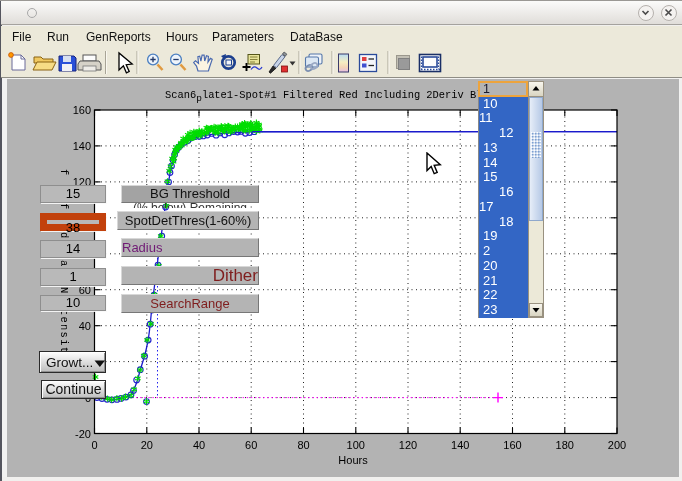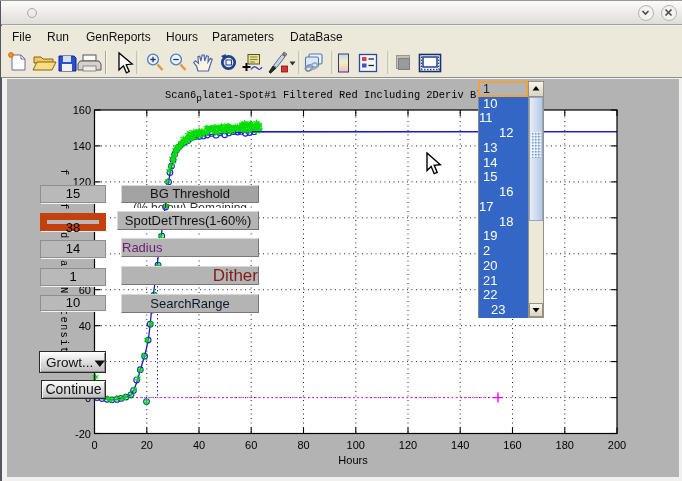--- a/index.html
+++ b/index.html
@@ -421,21 +421,21 @@
 <div class="abs" style="left:40px;top:295px;width:66px;height:16px;background:#b9b9b9;border:1px solid #8e8e8e;box-shadow:1px 1px 0 rgba(250,250,250,0.9);text-align:center;font-size:13px;line-height:14px">10</div>
 
 <div class="abs" style="left:121px;top:203px;width:138px;height:5px;overflow:hidden">
   <div style="position:absolute;left:0;top:-2px;width:138px;text-align:center;font-size:12px;color:#333">(% below) Remaining</div>
 </div>
 
 <div class="abs" style="left:121px;top:185px;width:138px;height:18px;background:#a3a3a3;border:1px solid;border-color:#d8d8d8 #777 #777 #d8d8d8;text-align:center;font-size:13px;line-height:16px;color:#111">BG Threshold</div>
 <div class="abs" style="left:117px;top:210.5px;width:142px;height:19px;background:#b4b4b4;border:1px solid;border-color:#d8d8d8 #777 #777 #d8d8d8;text-align:center;font-size:13px;line-height:17px;color:#111">SpotDetThres(1-60%)</div>
 <div class="abs" style="left:121px;top:238px;width:138px;height:19px;background:#b4b4b4;border:1px solid;border-color:#d8d8d8 #777 #777 #d8d8d8;text-align:left;font-size:13px;line-height:17px;color:#701a75">Radius</div>
 <div class="abs" style="left:121px;top:266px;width:138px;height:19px;background:#b4b4b4;border:1px solid;border-color:#d8d8d8 #777 #777 #d8d8d8;text-align:right;font-size:17px;line-height:17px;color:#7f1d1d">Dither</div>
-<div class="abs" style="left:121px;top:294px;width:138px;height:19px;background:#b4b4b4;border:1px solid;border-color:#d8d8d8 #777 #777 #d8d8d8;text-align:center;font-size:13px;line-height:17px;color:#0f172a">SearchRange</div>
+<div class="abs" style="left:121px;top:294px;width:138px;height:19px;background:#b4b4b4;border:1px solid;border-color:#d8d8d8 #777 #777 #d8d8d8;text-align:center;font-size:13px;line-height:17px;color:#7f1d1d">SearchRange</div>
 
 <div class="abs" style="left:39px;top:351px;width:67px;height:22px;border:1px solid #2a2a2a;background:linear-gradient(#ffffff,#bdbdbd);box-shadow:inset 1px 1px 0 #fff,inset -1px -1px 0 #8f8f8f">
   <span class="abs" style="left:6px;top:3px;font-size:13.5px;color:#111">Growt...</span>
   <svg width="14" height="22" style="position:absolute;left:53px;top:0">
       <path d="M1.5 8.5 h10.5 l-5.2 6.5 z" fill="#111"></path>
     </svg>
 </div>
 
 <div class="abs" style="left:41px;top:380px;width:65px;height:19px;border:1px solid #2a2a2a;background:linear-gradient(#ffffff,#bdbdbd);box-shadow:inset 1px 1px 0 #fff,inset -1px -1px 0 #8f8f8f;text-align:center;font-size:14px;line-height:17px;color:#111">Continue</div>
 
@@ -453,21 +453,21 @@
     <div style="height:14.75px;line-height:14.7px;padding-left:4px">14</div>
     <div style="height:14.75px;line-height:14.7px;padding-left:4px">15</div>
     <div style="height:14.75px;line-height:14.7px;padding-left:20px">16</div>
     <div style="height:14.75px;line-height:14.7px;padding-left:0">17</div>
     <div style="height:14.75px;line-height:14.7px;padding-left:20px">18</div>
     <div style="height:14.75px;line-height:14.7px;padding-left:4px">19</div>
     <div style="height:14.75px;line-height:14.7px;padding-left:4px">2</div>
     <div style="height:14.75px;line-height:14.7px;padding-left:4px">20</div>
     <div style="height:14.75px;line-height:14.7px;padding-left:4px">21</div>
     <div style="height:14.75px;line-height:14.7px;padding-left:4px">22</div>
-    <div style="height:14.75px;line-height:14.7px;padding-left:12px">23</div>
+    <div style="height:14.75px;line-height:14.7px;padding-left:4px">23</div>
   </div>
 
 <div class="abs" style="left:528px;top:96.5px;width:16px;height:221px;background:#ece9d8;border:1px solid #999180;border-top:none">
   <div class="abs" style="left:0px;top:0px;width:14px;height:124px;background:linear-gradient(90deg,#e6edf8,#b6c9e6);border:1px solid #8fa8cc"></div>
   <svg width="14" height="124" style="position:absolute;left:0;top:0">
     <defs>
         <pattern id="bp" width="3" height="3" patternUnits="userSpaceOnUse">
       <rect x="0" y="0" width="1.5" height="1.5" fill="#7d9fd0"></rect>
           <rect x="1.5" y="1.5" width="1.5" height="1.5" fill="#ffffff"></rect>
     </pattern>

